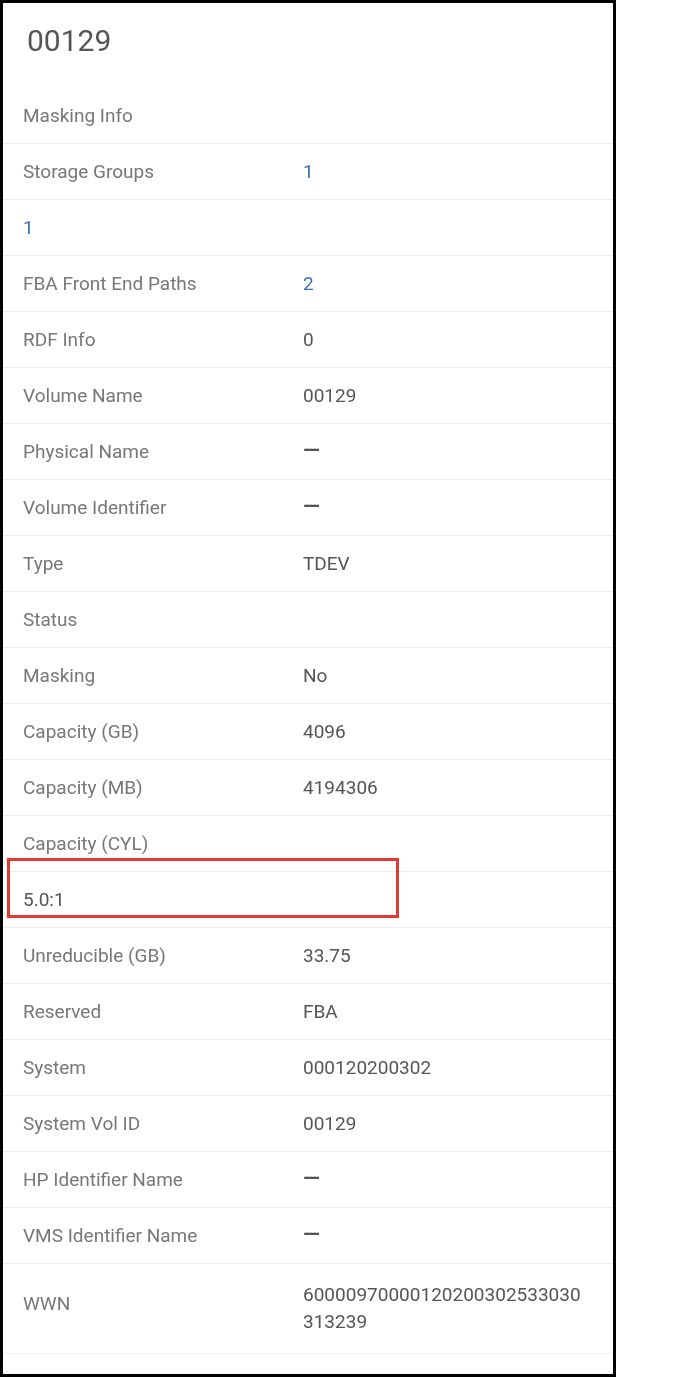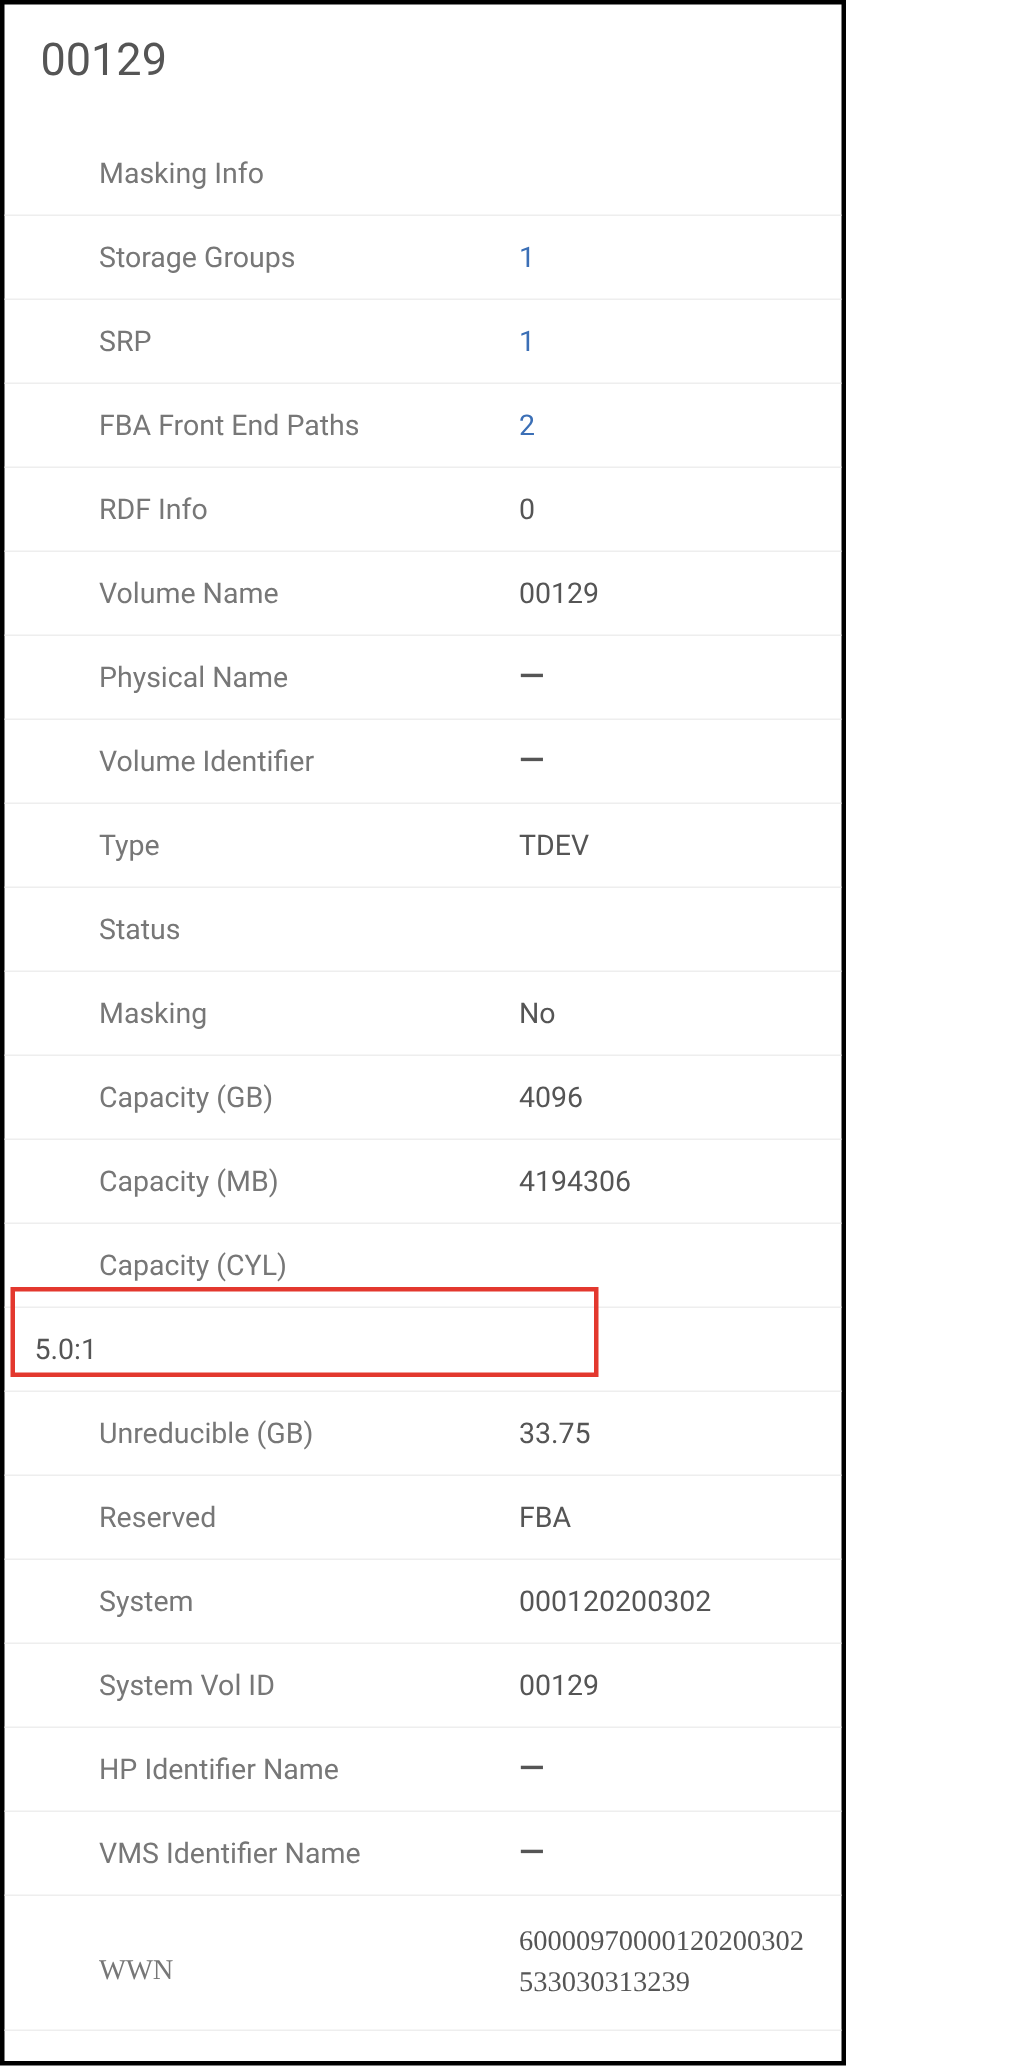--- a/index.html
+++ b/index.html
@@ -8,21 +8,21 @@
       box-sizing: border-box;
     }
     body {
       font-family: -apple-system, BlinkMacSystemFont, 'Segoe UI', Roboto, Arial, sans-serif;
       background: #fff;
       width: 680px;
       height: 1377px;
     }
     .panel {
       border: 3px solid #000;
-      width: 564px;
+      width: 616px;
       height: 1377px;
       padding: 20px 0 0 0;
       position: relative;
     }
     .header {
       padding: 0 24px 30px 24px;
     }
     .title {
       font-size: 30px;
       font-weight: 400;
@@ -35,21 +35,20 @@
       border-bottom: 1px solid #eee;
       position: relative;
     }
     .row:last-child {
       border-bottom: none;
     }
     .row .label {
       flex: 0 0 280px;
       color: #777;
       font-size: 19px;
-      margin-left: 43px;
     }
     .row .value {
       flex: 1;
       color: #555;
       font-size: 19px;
     }
     .row .value.link {
       color: #3b6fb6;
       cursor: pointer;
     }
@@ -57,24 +56,23 @@
       color: #555;
       font-weight: 600;
       font-size: 22px;
       line-height: 1;
     }
     .row.wwn .value {
       word-break: break-all;
       line-height: 1.4;
     }
     .row.wwn {
-      align-items: center;
+      align-items: flex-start;
       padding-top: 18px;
       padding-bottom: 18px;
-      font-family: Liberation Serif, serif;
     }
     .row.wwn .label {
       padding-top: 10px;
     }
     .highlight-box{
       position:absolute;
       border:3px solid #e3382e;
       left:4px;
       width:392px;
       height:60px;
@@ -93,21 +91,20 @@
   <div class="row">
     <div class="label">Masking Info</div>
   </div>
 
   <div class="row">
     <div class="label">Storage Groups</div>
     <div class="value link">1</div>
   </div>
 
   <div class="row">
-    <div class="label">SRP</div>
     <div class="value link">1</div>
   </div>
 
   <div class="row">
     <div class="label">FBA Front End Paths</div>
     <div class="value link">2</div>
   </div>
 
   <div class="row">
     <div class="label">RDF Info</div>

